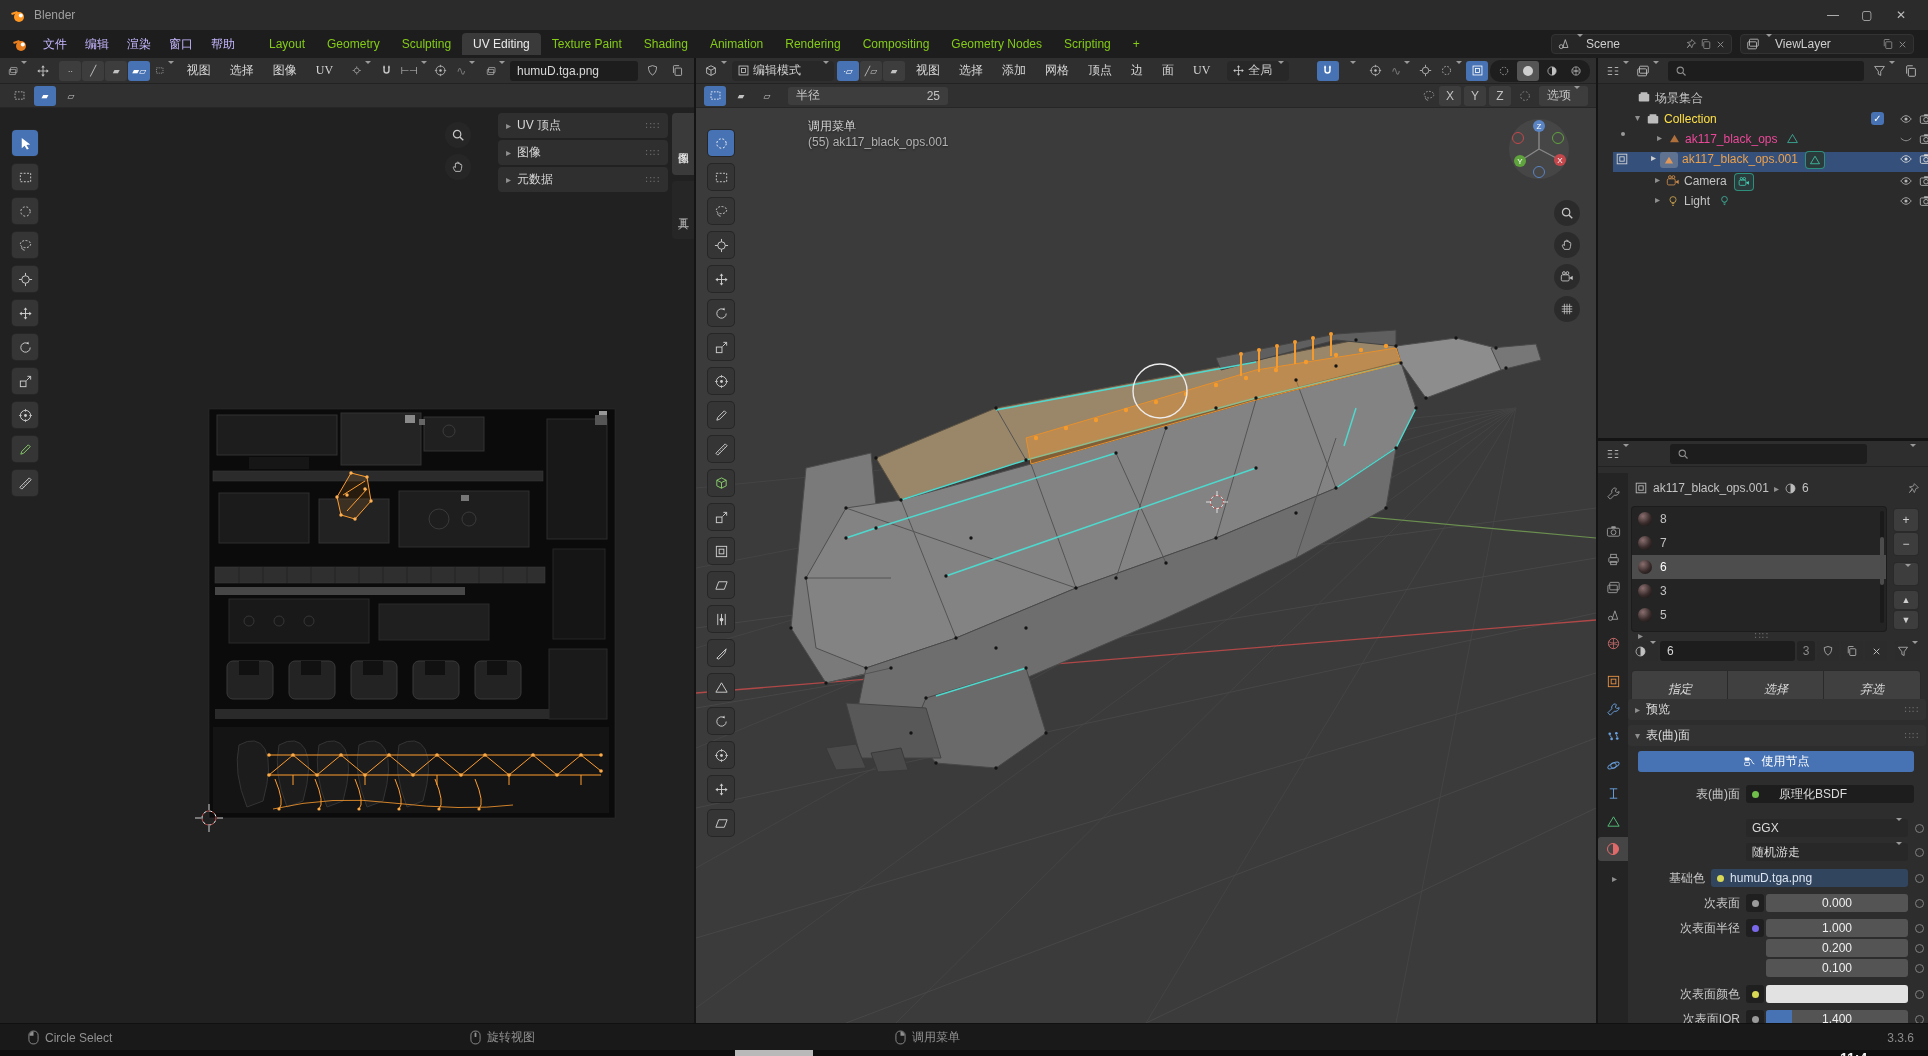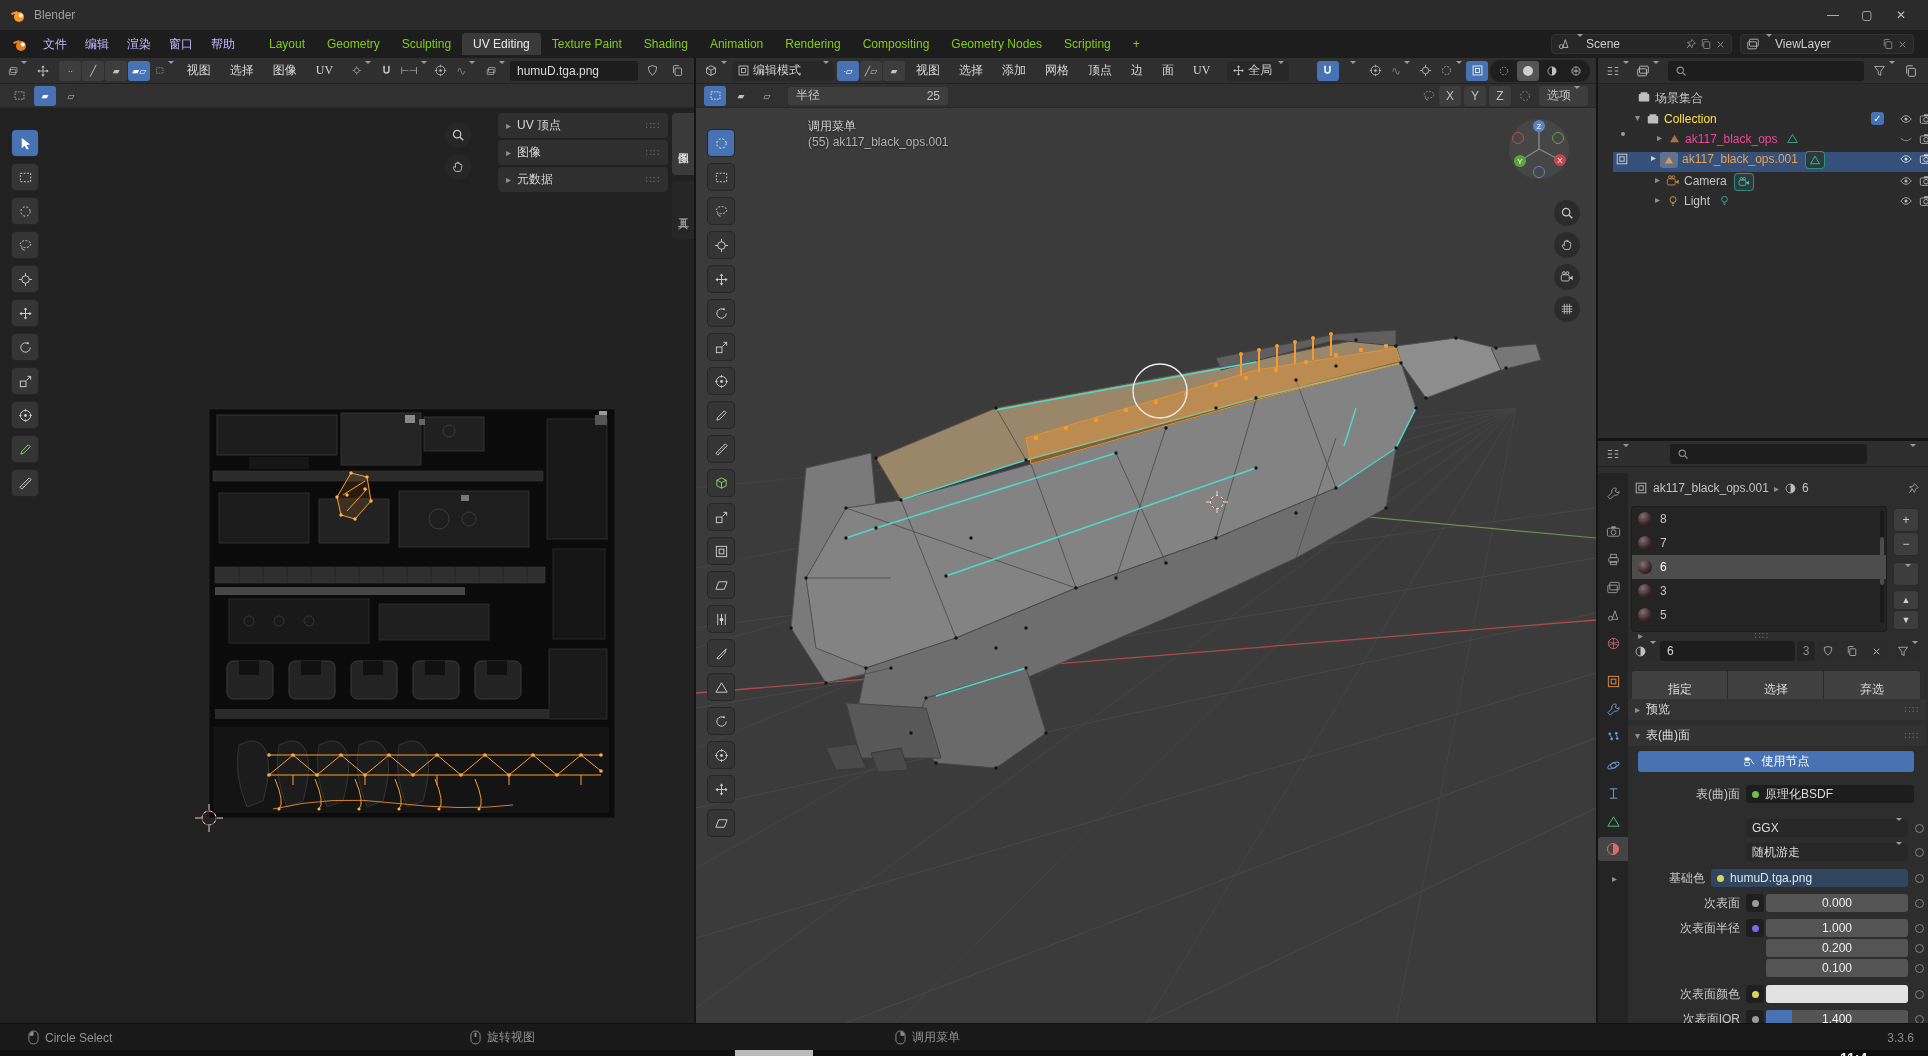--- a/index.html
+++ b/index.html
@@ -50,21 +50,21 @@
 .prow{position:absolute;display:flex;align-items:center;}
 .plabel{width:108px;text-align:right;margin-right:6px;color:#c9c9c9;white-space:nowrap;}
 .pfield{background:#282828;border-radius:3px;height:18px;display:flex;align-items:center;padding:0 6px;box-sizing:border-box;flex:1;color:#dcdcdc;}
 .slider{background:#545454;border-radius:3px;height:18px;position:relative;flex:1;display:flex;align-items:center;justify-content:center;color:#f0f0f0;overflow:hidden;}
 .decor{width:7px;height:7px;border:1px solid #808080;border-radius:50%;margin-left:7px;flex:none;}
 .dotchip{width:18px;height:18px;background:#1f1f1f;border-radius:3px;margin-right:2px;display:flex;align-items:center;justify-content:center;flex:none;}
 .cdot{width:7px;height:7px;border-radius:50%;}
 .panelhdr{position:absolute;left:30px;right:2px;height:21px;background:#333333;border-radius:3px;display:flex;align-items:center;padding:0 7px;box-sizing:border-box;gap:6px;color:#dedede;}
 .matball{width:14px;height:14px;border-radius:50%;background:radial-gradient(circle at 35% 30%,#8a6f6f,#3a2c2c 55%,#120e0e);}
 .sbtn{position:absolute;width:24px;height:22px;background:#3d3d3d;border-radius:3px;display:flex;align-items:center;justify-content:center;color:#cfcfcf;box-shadow:0 0 0 1px #2a2a2a;}
-.abtn{flex:1;height:36px;background:#404040;display:flex;align-items:center;justify-content:center;color:#dcdcdc;box-shadow:0 0 0 1px #2a2a2a;}
+.abtn{flex:1;height:36px;background:#404040;display:flex;align-items:center;justify-content:center;color:#dcdcdc;box-shadow:0 0 0 1px #2a2a2a;font-style:italic;}
 
 .statusbar{left:0;top:1023px;width:1928px;height:27px;background:#191919;border-top:1px solid #101010;color:#919191;}
 .shint{position:absolute;top:0;height:27px;display:flex;align-items:center;gap:6px;}
 .sliver{left:0;top:1050px;width:1928px;height:6px;background:#0e0e0e;overflow:hidden;}
 </style>
 </head>
 <body>
 
 <svg width="0" height="0" style="position:absolute">
 <defs>
@@ -1345,21 +1345,21 @@
       <div class="row" style="flex:1;height:21px;background:#4772b3;border-radius:3px;justify-content:center;gap:6px;color:#fff">
         <svg class="i" width="13" height="13" color="#fff">
             <use href="#nodeico"></use>
           </svg>
         <span>使用节点</span>
       </div>
     </div>
 
     <div class="prow" style="left:34px;top:344px;right:14px">
       <span class="plabel">表(曲)面</span>
-      <div class="pfield" style="background:#1d1d1d;gap:6px">
+      <div class="pfield" style="background:#1d1d1d;gap:20px">
         <span class="cdot" style="background:#6fbf4a"></span>
         <span>原理化BSDF</span>
       </div>
     </div>
 
     <div class="prow" style="left:34px;top:378px;right:4px">
       <span class="plabel"></span>
       <div class="pfield">
           <span>GGX</span>
           <span class="dd" style="margin-left:auto"></span>

